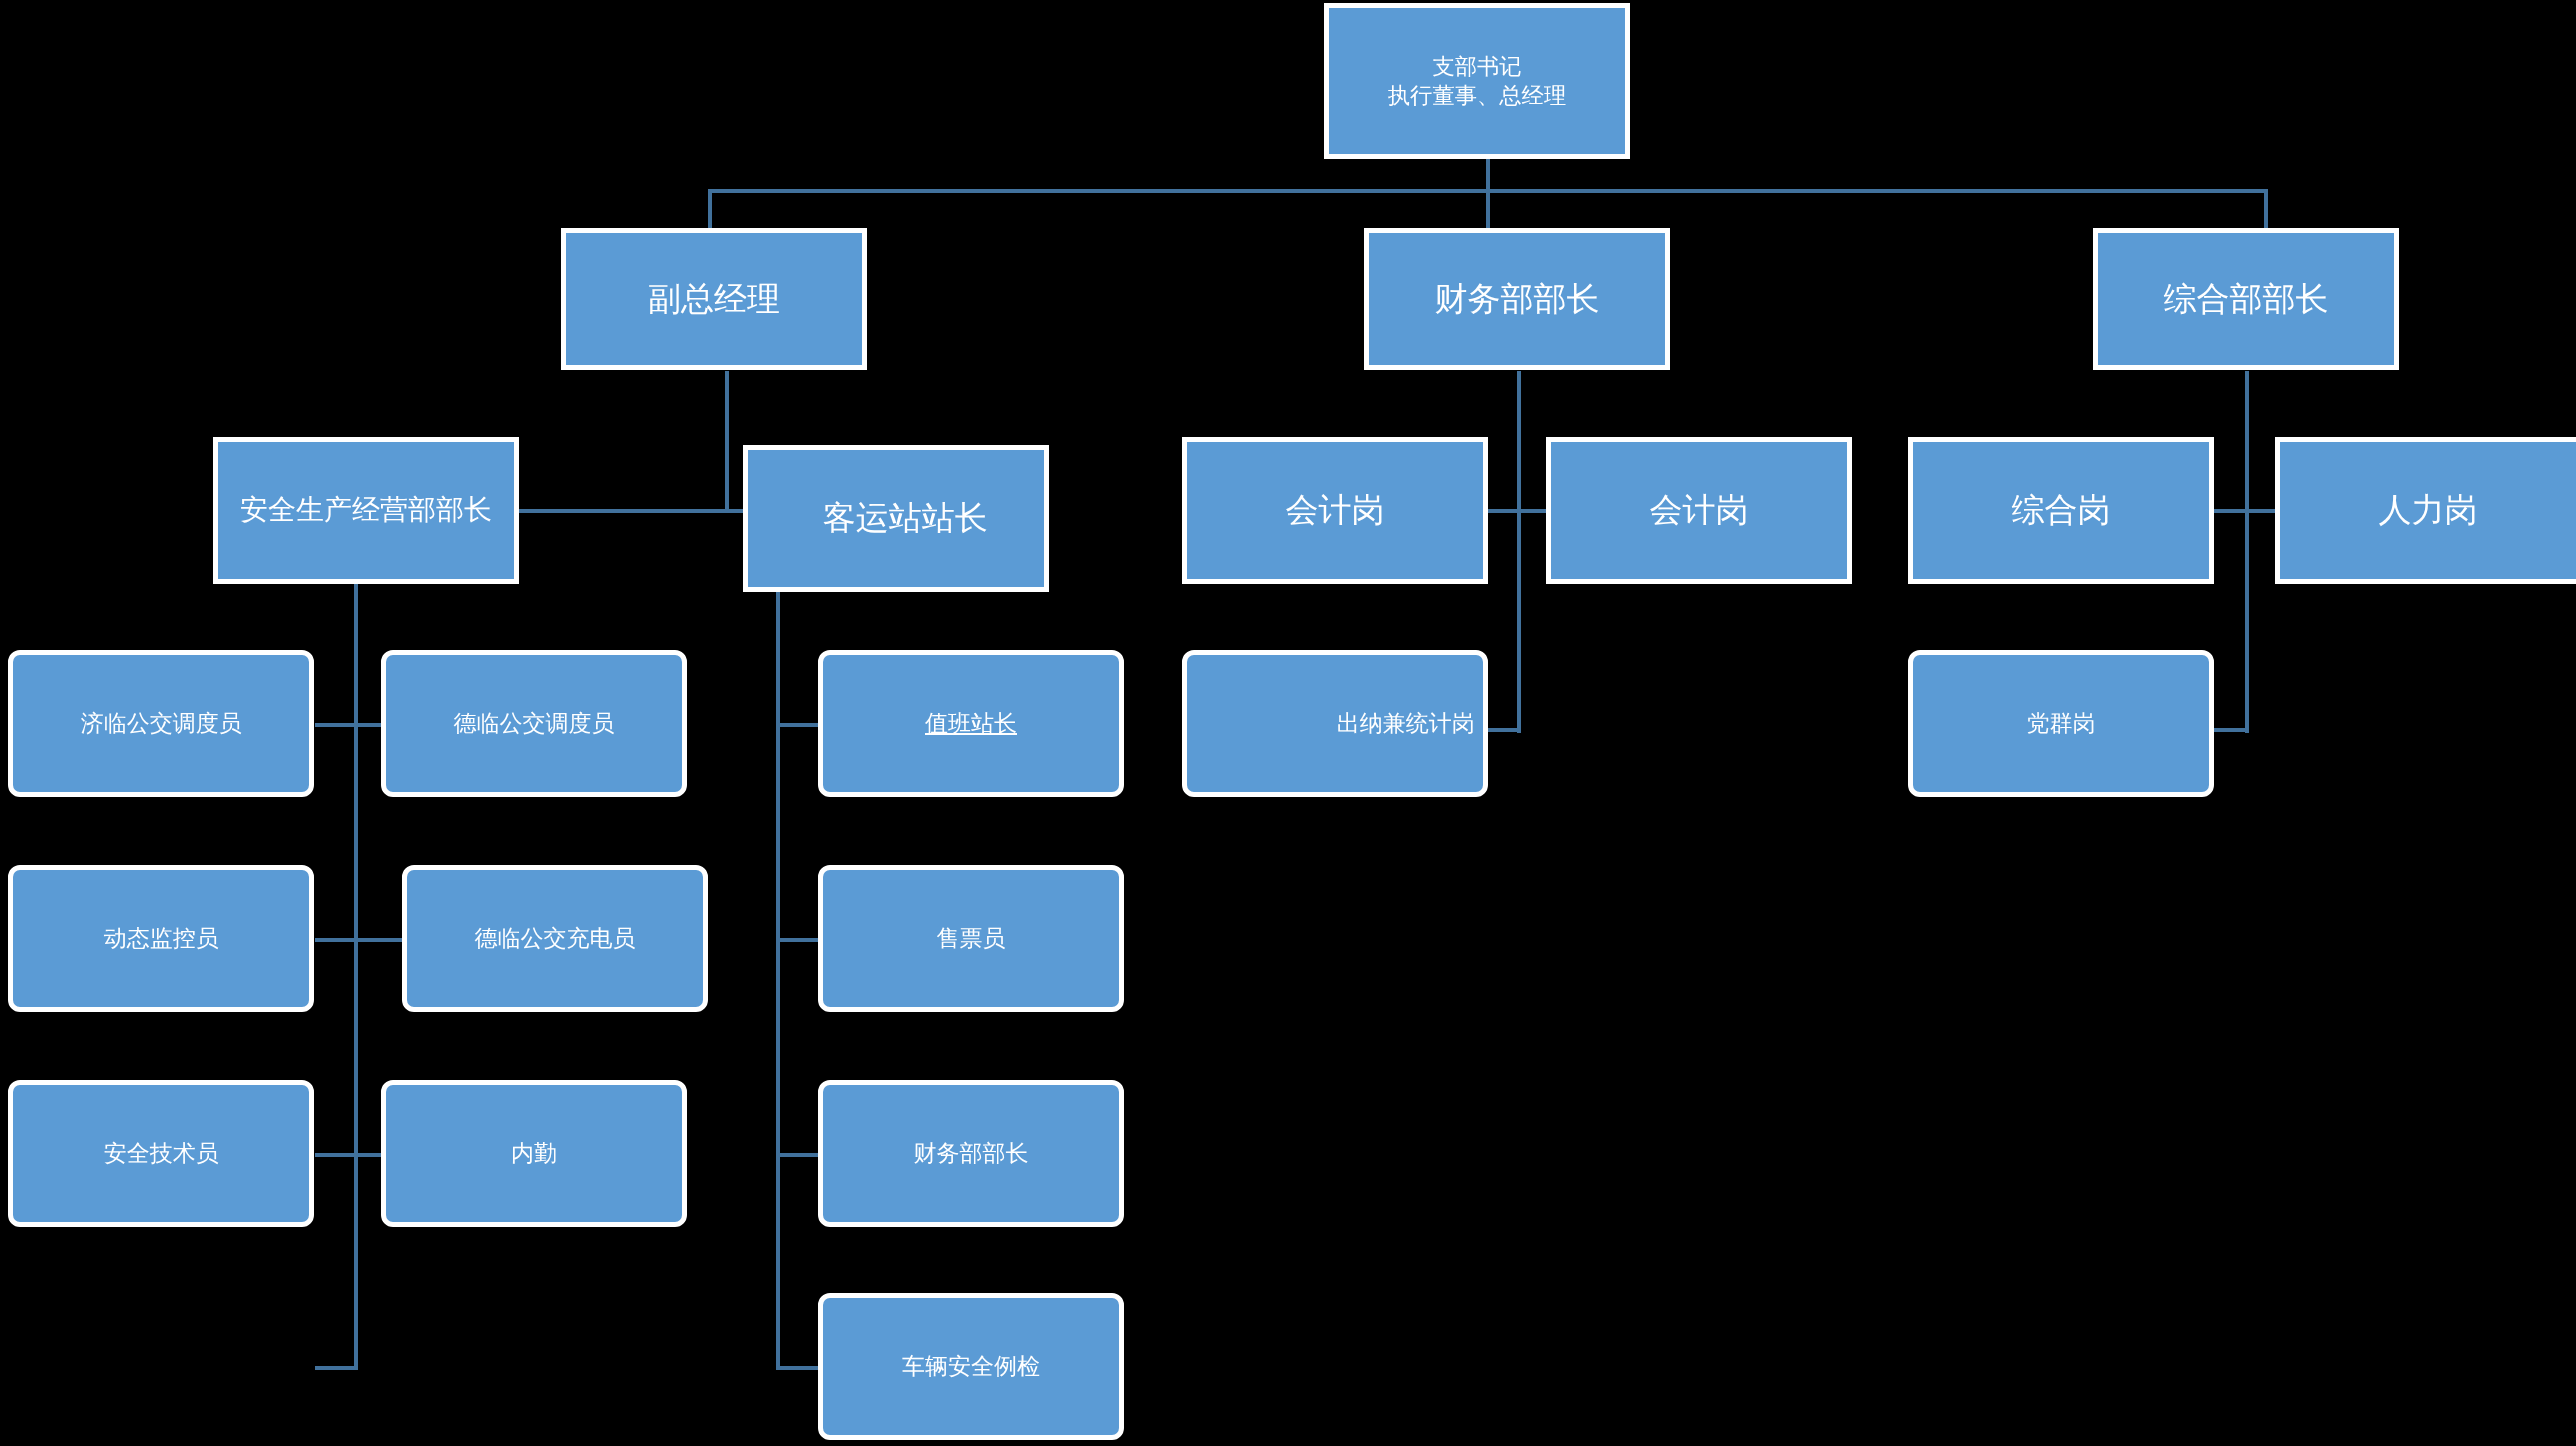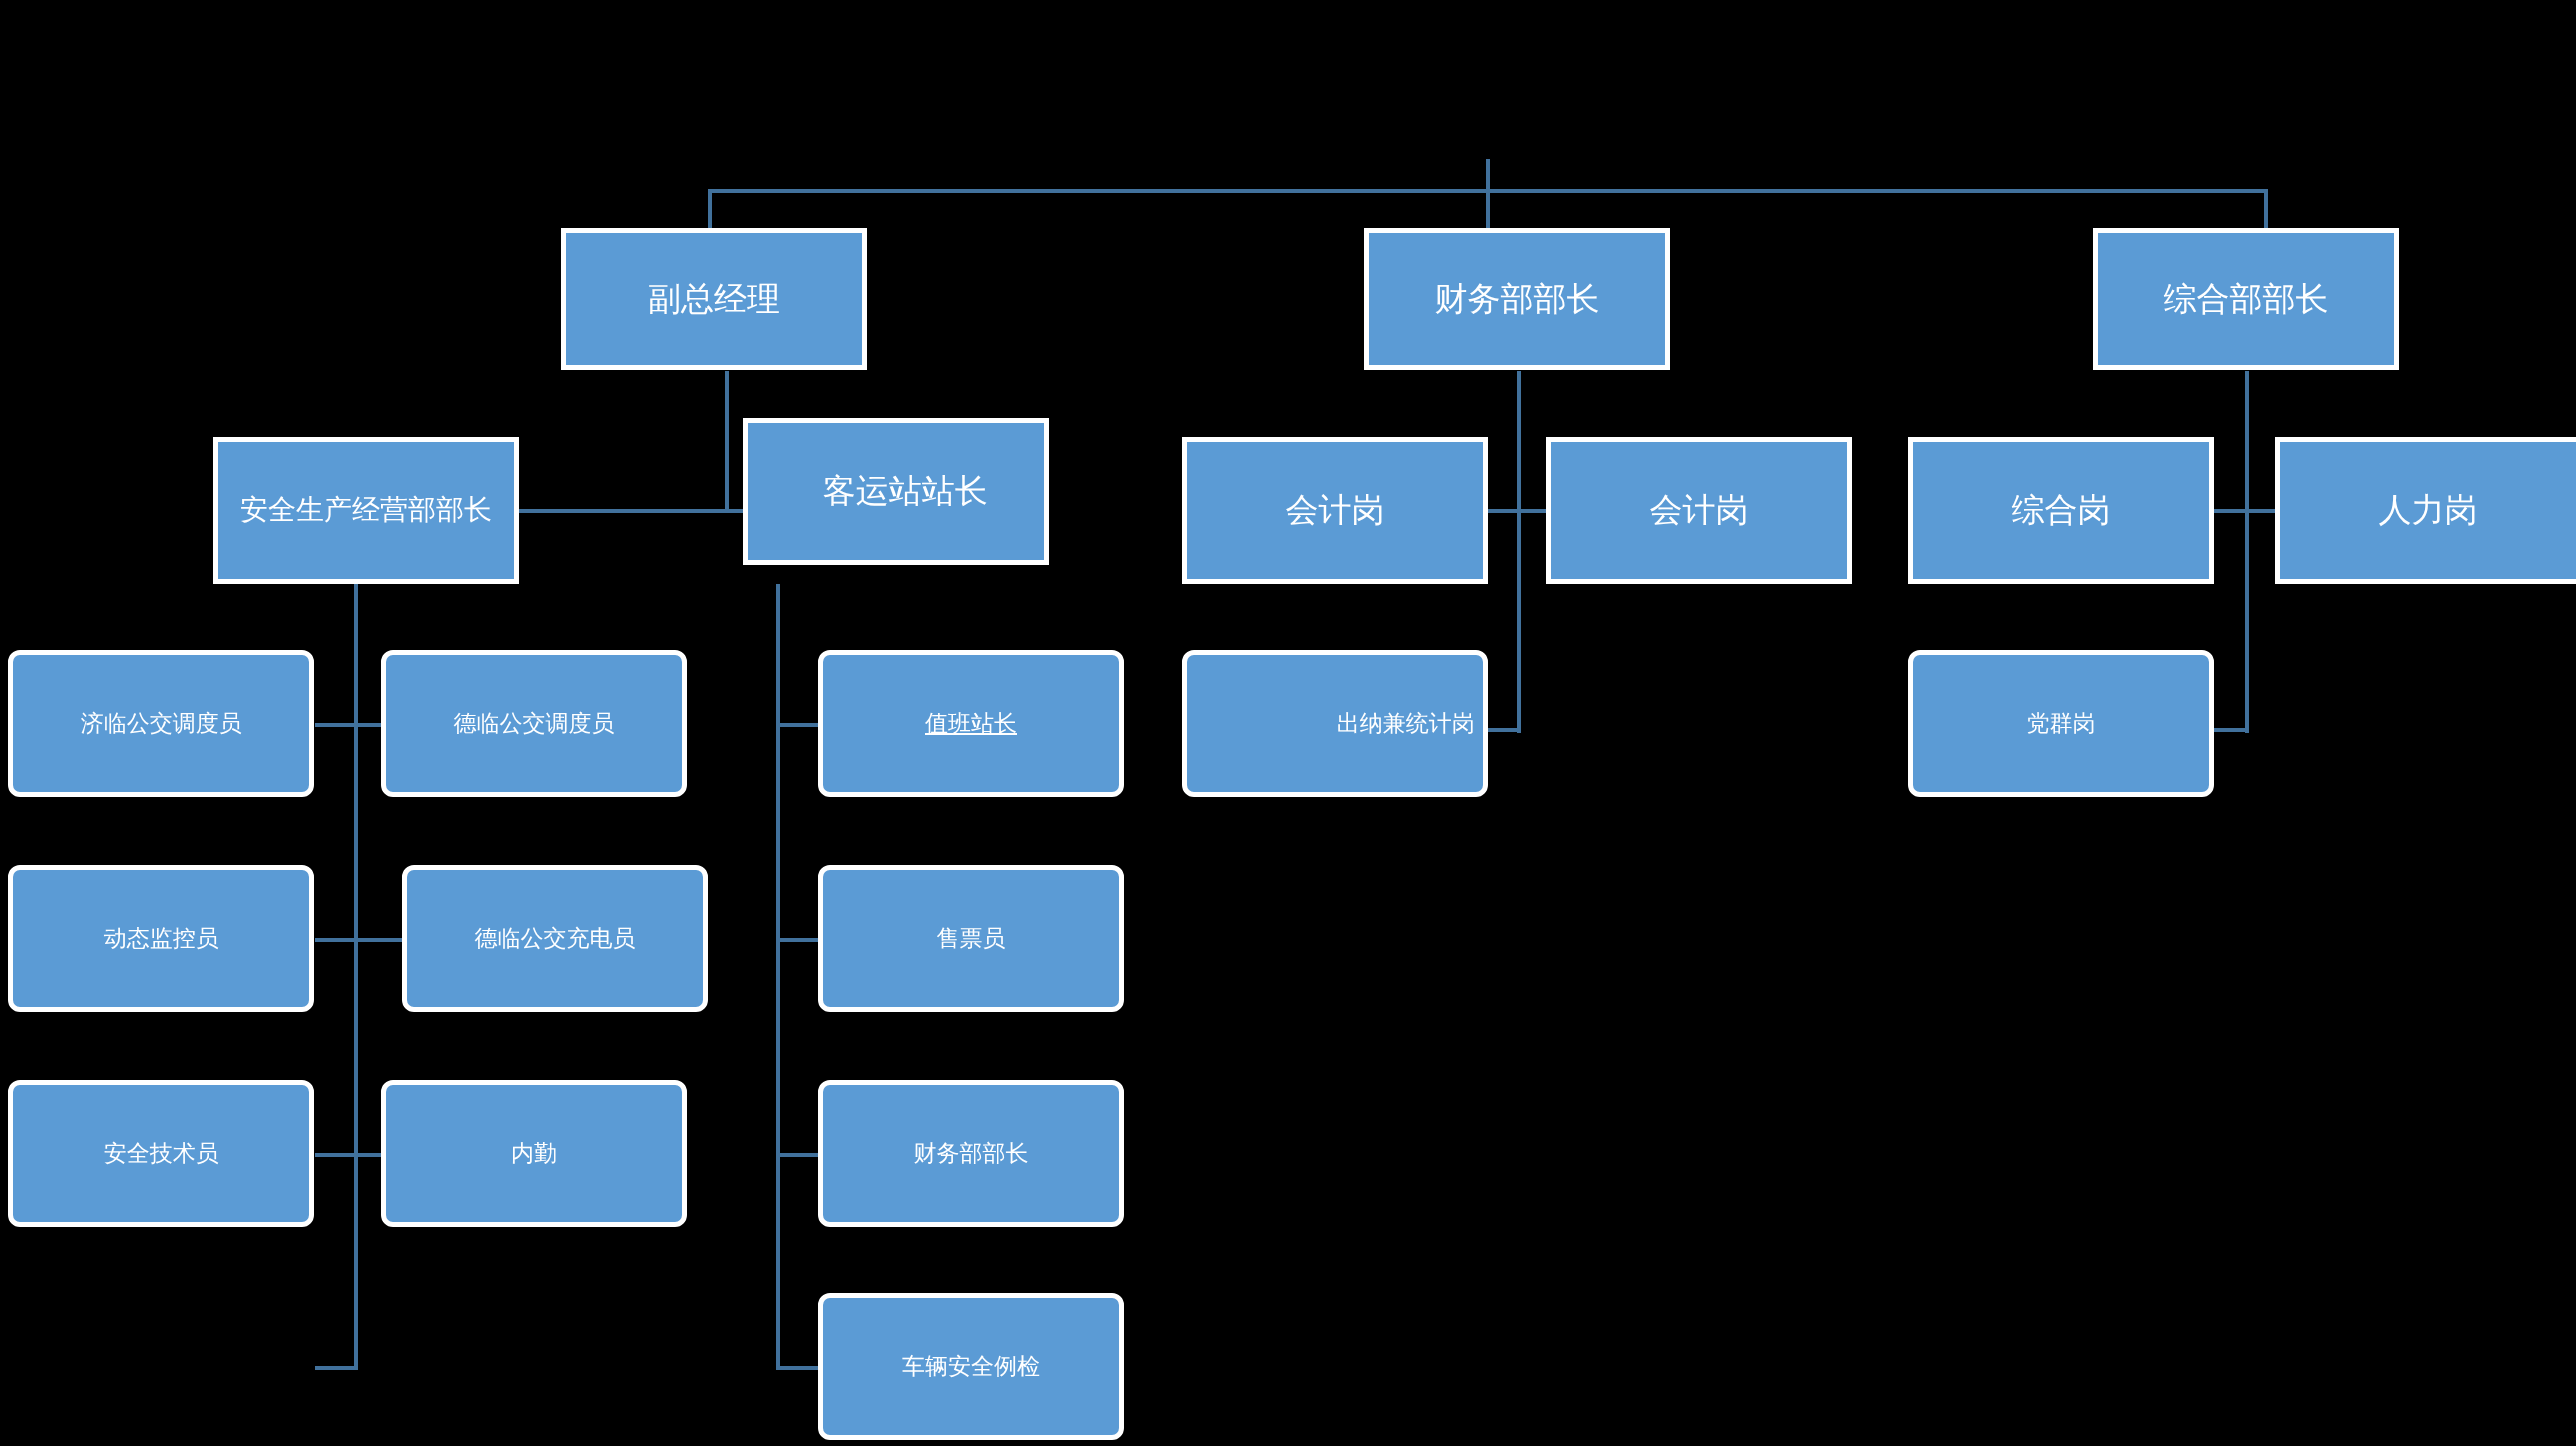--- a/index.html
+++ b/index.html
@@ -69,35 +69,39 @@
   <div class="conn v" style="left:1517px;top:371px;height:362px;"></div>
   <div class="conn h" style="left:1486px;top:509px;width:35px;"></div>
   <div class="conn h" style="left:1517px;top:509px;width:35px;"></div>
   <div class="conn h" style="left:1478px;top:728px;width:43px;"></div>
 
   <div class="conn v" style="left:2245px;top:371px;height:362px;"></div>
   <div class="conn h" style="left:2212px;top:509px;width:37px;"></div>
   <div class="conn h" style="left:2245px;top:509px;width:37px;"></div>
   <div class="conn h" style="left:2206px;top:728px;width:43px;"></div>
 
+  <div class="node root" style="left:1324px;top:3.3px;width:306px;height:156px;flex-direction:column;">
+    <span class="lbl">支部书记</span>
+    <span class="lbl">执行董事、总经理</span>
+  </div>
 
   <div class="node l2" style="left:561px;top:228px;width:306px;height:142px;">
     <span class="lbl">副总经理</span>
   </div>
   <div class="node l2" style="left:1364px;top:228px;width:306px;height:142px;">
     <span class="lbl">财务部部长</span>
   </div>
   <div class="node l2" style="left:2093px;top:228px;width:306px;height:142px;">
     <span class="lbl">综合部部长</span>
   </div>
 
   <div class="node wrap2" style="left:197px;top:437px;width:306px;height:147px;margin-left:16px;">
     <span class="lbl">安全生产经营部部长</span>
   </div>
-  <div class="node l3" style="left:743px;top:418px;width:306px;height:147px;padding-left:27px;">
+  <div class="node l3" style="left:743px;top:445px;width:306px;height:147px;padding-left:27px;">
     <span class="lbl">客运站站长</span>
   </div>
   <div class="node l3" style="left:1182px;top:437px;width:306px;height:147px;">
     <span class="lbl">会计岗</span>
   </div>
   <div class="node l3" style="left:1546px;top:437px;width:306px;height:147px;">
     <span class="lbl">会计岗</span>
   </div>
   <div class="node l3" style="left:1908px;top:437px;width:306px;height:147px;">
     <span class="lbl">综合岗</span>

